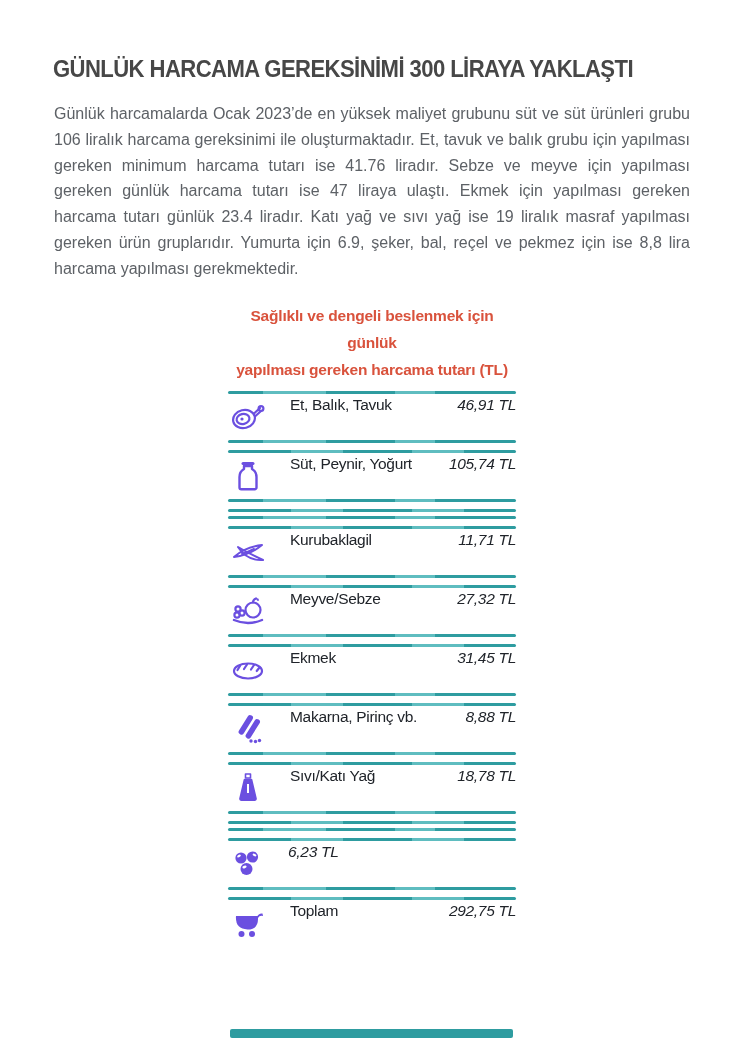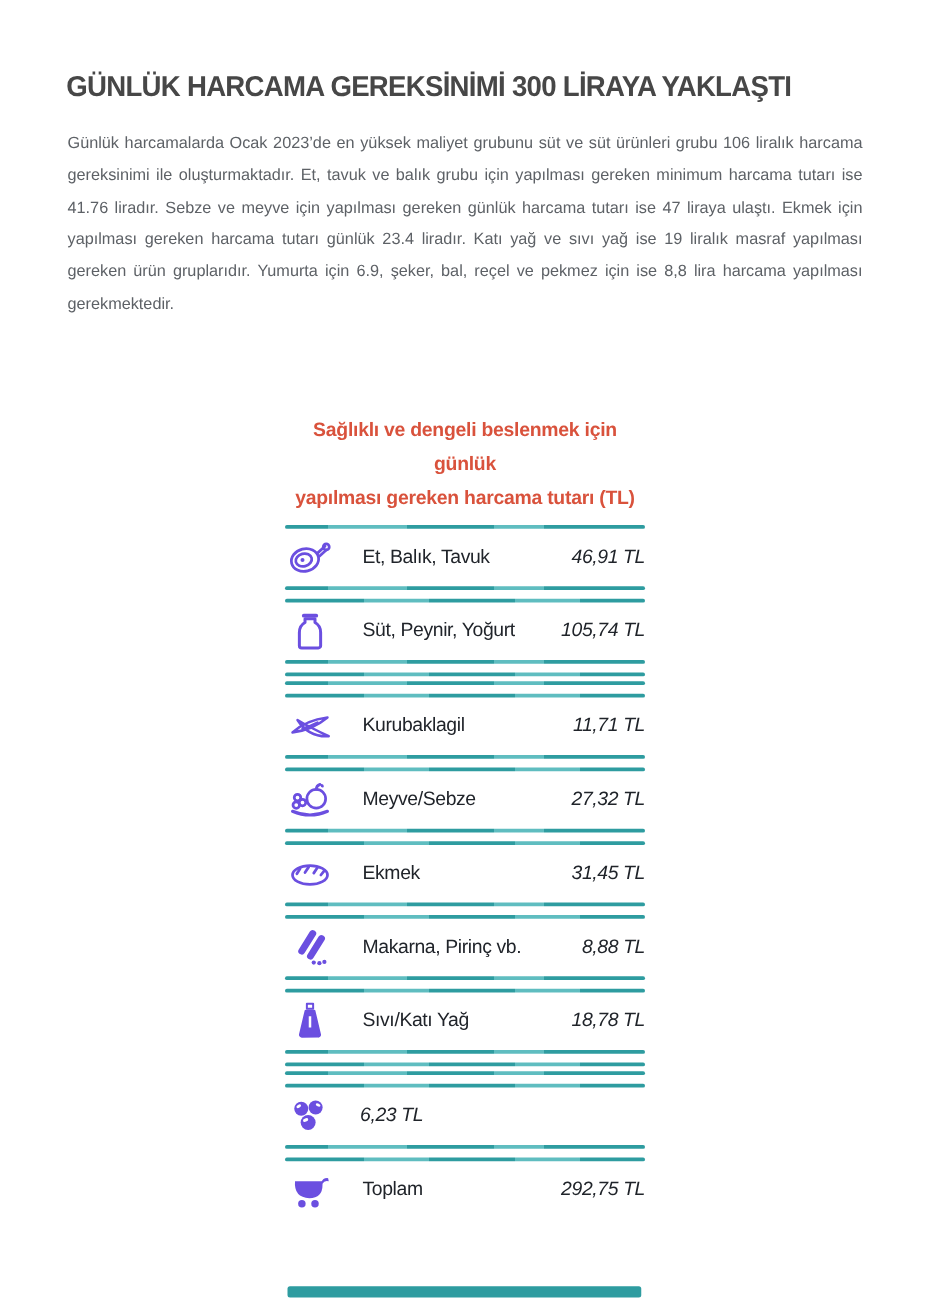--- a/index.html
+++ b/index.html
@@ -8,26 +8,26 @@
 
   .page-title{
     position:absolute; left:53px; top:56px; width:650px;
     font-size:23px; font-weight:bold; color:#474747;
     letter-spacing:-0.6px; white-space:nowrap;
     transform:scaleX(0.96); transform-origin:left center;
   }
 
   .article-paragraph{
     position:absolute; left:54px; top:101px; width:636px;
-    font-size:13px; line-height:25.8px; color:#5d6166;
+    font-size:16px; line-height:25.8px; color:#5d6166;
     text-align:justify; text-justify:inter-word;
   }
 
   .infographic{
-    position:absolute; left:228px; top:302px; width:288px;margin-top:29px;
+    position:absolute; left:228px; top:302px; width:288px;
   }
   .info-title{
     text-align:center; color:#d9523c; font-weight:bold;
     font-size:15.5px; line-height:27px; letter-spacing:-0.2px;
   }
 
   .sep-line{
     height:3px; border-radius:2px;
     background:linear-gradient(90deg,
       #2e9ca0 0 12%, #5fbdc0 12% 34%, #2e9ca0 34% 58%,
@@ -37,21 +37,21 @@
   .sep-double{ padding:2px 0; }
   .sep-double .sep-line + .sep-line{ margin-top:7px; }
   .sep-double .sep-line:last-child{
     background:linear-gradient(90deg,
       #2e9ca0 0 22%, #5fbdc0 22% 40%, #2e9ca0 40% 64%,
       #5fbdc0 64% 82%, #2e9ca0 82% 100%);
   }
 
   .rows{ margin-top:2px; }
   .expense-row{
-    display:flex; align-items:center; height:42px;
+    display:flex; height:42px;
   }
   .icon-cell{
     width:60px; display:flex; align-items:center; justify-content:flex-start;
     padding-left:2px; flex:0 0 auto;
   }
   .icon-cell svg{ width:36px; height:36px; display:block; }
   .row-label{
     flex:1 1 auto; font-size:15.5px; color:#20242a;
     letter-spacing:-0.3px; padding-left:2px;
   }

